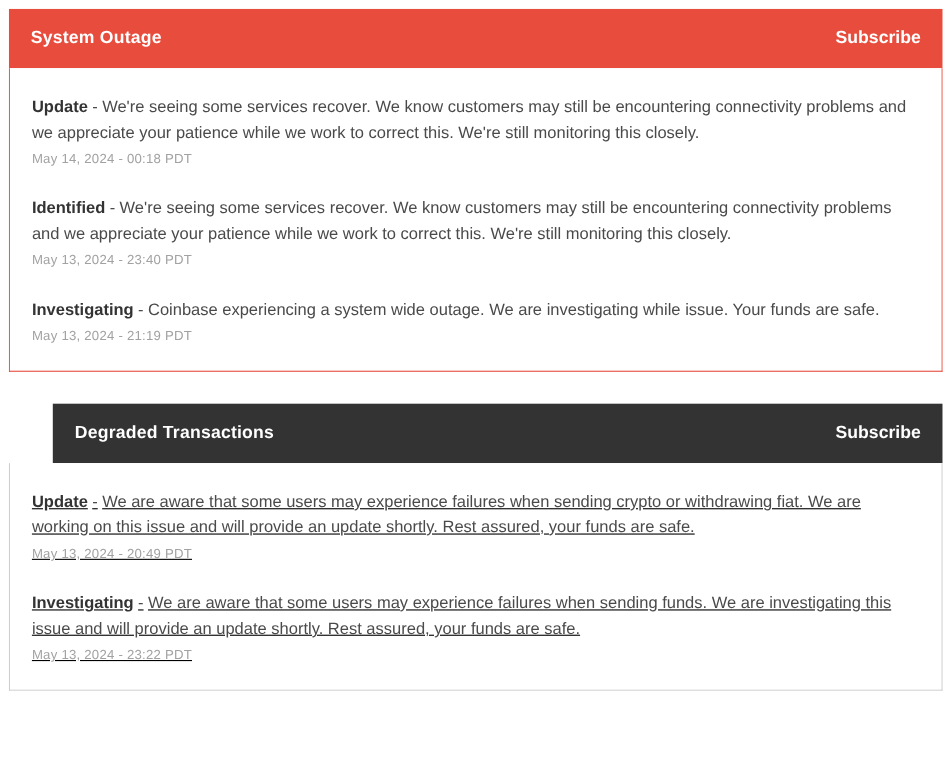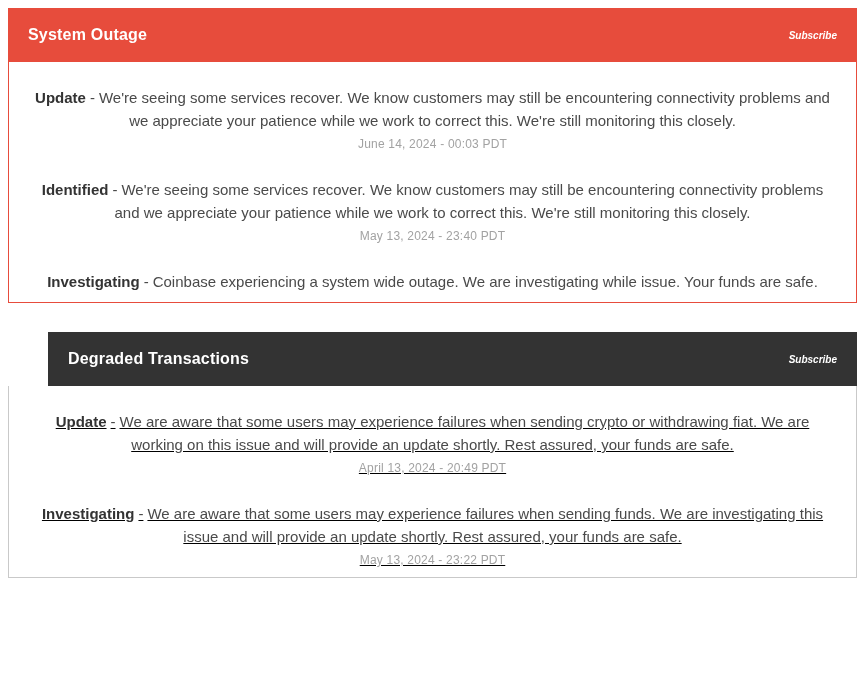--- a/index.html
+++ b/index.html
@@ -24,32 +24,30 @@
   .incident-card.critical .card-header { background: #e74c3c; }
   .incident-card.neutral  .card-header { background: #333333; margin-left: 40px; }
 
   .card-title {
     font-size: 16px;
     font-weight: bold;
     letter-spacing: 0.2px;
     cursor: pointer;
   }
   .subscribe-link {
-    font-size: 10px;
+    font-size: 16px;
     font-weight: bold;
     color: #ffffff;
     cursor: pointer;
     text-decoration: none;
-    font-style: italic;
   }
 
   .card-body {
     background: #ffffff;
-    padding: 24px 20px 9px;
-    text-align: center;
+    padding: 24px 20px 24px;
   }
   .incident-card.critical .card-body { border: 1px solid #e74c3c; border-top: none; }
   .incident-card.neutral  .card-body { border: 1px solid #c9c9c9; border-top: none; text-decoration: underline; }
 
   .update-item { margin-bottom: 26px; }
   .update-item:last-child { margin-bottom: 0; }
 
   .update-message {
     margin: 0;
     font-size: 15px;
@@ -72,46 +70,47 @@
 
 <section class="incident-card critical">
   <header class="card-header">
     <a class="card-title">System Outage</a>
     <a class="subscribe-link">Subscribe</a>
   </header>
   <div class="card-body">
 
     <div class="update-item">
       <p class="update-message"><strong>Update</strong><span class="update-separator">-</span><span>We're seeing some services recover. We know customers may still be encountering connectivity problems and we appreciate your patience while we work to correct this. We're still monitoring this closely.</span></p>
-      <div class="update-timestamp">June 14, 2024 - 00:03 PDT</div>
+      <div class="update-timestamp">May 14, 2024 - 00:18 PDT</div>
     </div>
 
     <div class="update-item">
       <p class="update-message"><strong>Identified</strong><span class="update-separator">-</span><span>We're seeing some services recover. We know customers may still be encountering connectivity problems and we appreciate your patience while we work to correct this. We're still monitoring this closely.</span></p>
       <div class="update-timestamp">May 13, 2024 - 23:40 PDT</div>
     </div>
 
 
     <div class="update-item">
       <p class="update-message"><strong>Investigating</strong><span class="update-separator">-</span><span>Coinbase experiencing a system wide outage.  We are investigating while issue. Your funds are safe.</span></p>
+      <div class="update-timestamp">May 13, 2024 - 21:19 PDT</div>
     </div>
 
   </div>
 </section>
 
 <section class="incident-card neutral">
   <header class="card-header">
     <a class="card-title">Degraded Transactions</a>
     <a class="subscribe-link">Subscribe</a>
   </header>
   <div class="card-body">
 
     <div class="update-item">
       <p class="update-message"><strong>Update</strong><span class="update-separator">-</span><span>We are aware that some users may experience failures when sending crypto or withdrawing fiat. We are working on this issue and will provide an update shortly. Rest assured, your funds are safe.</span></p>
-      <div class="update-timestamp">April 13, 2024 - 20:49 PDT</div>
+      <div class="update-timestamp">May 13, 2024 - 20:49 PDT</div>
     </div>
 
     <div class="update-item">
       <p class="update-message"><strong>Investigating</strong><span class="update-separator">-</span><span>We are aware that some users may experience failures when sending funds. We are investigating this issue and will provide an update shortly. Rest assured, your funds are safe.</span></p>
       <div class="update-timestamp">May 13, 2024 - 23:22 PDT</div>
     </div>
 
   </div>
 </section>
 

